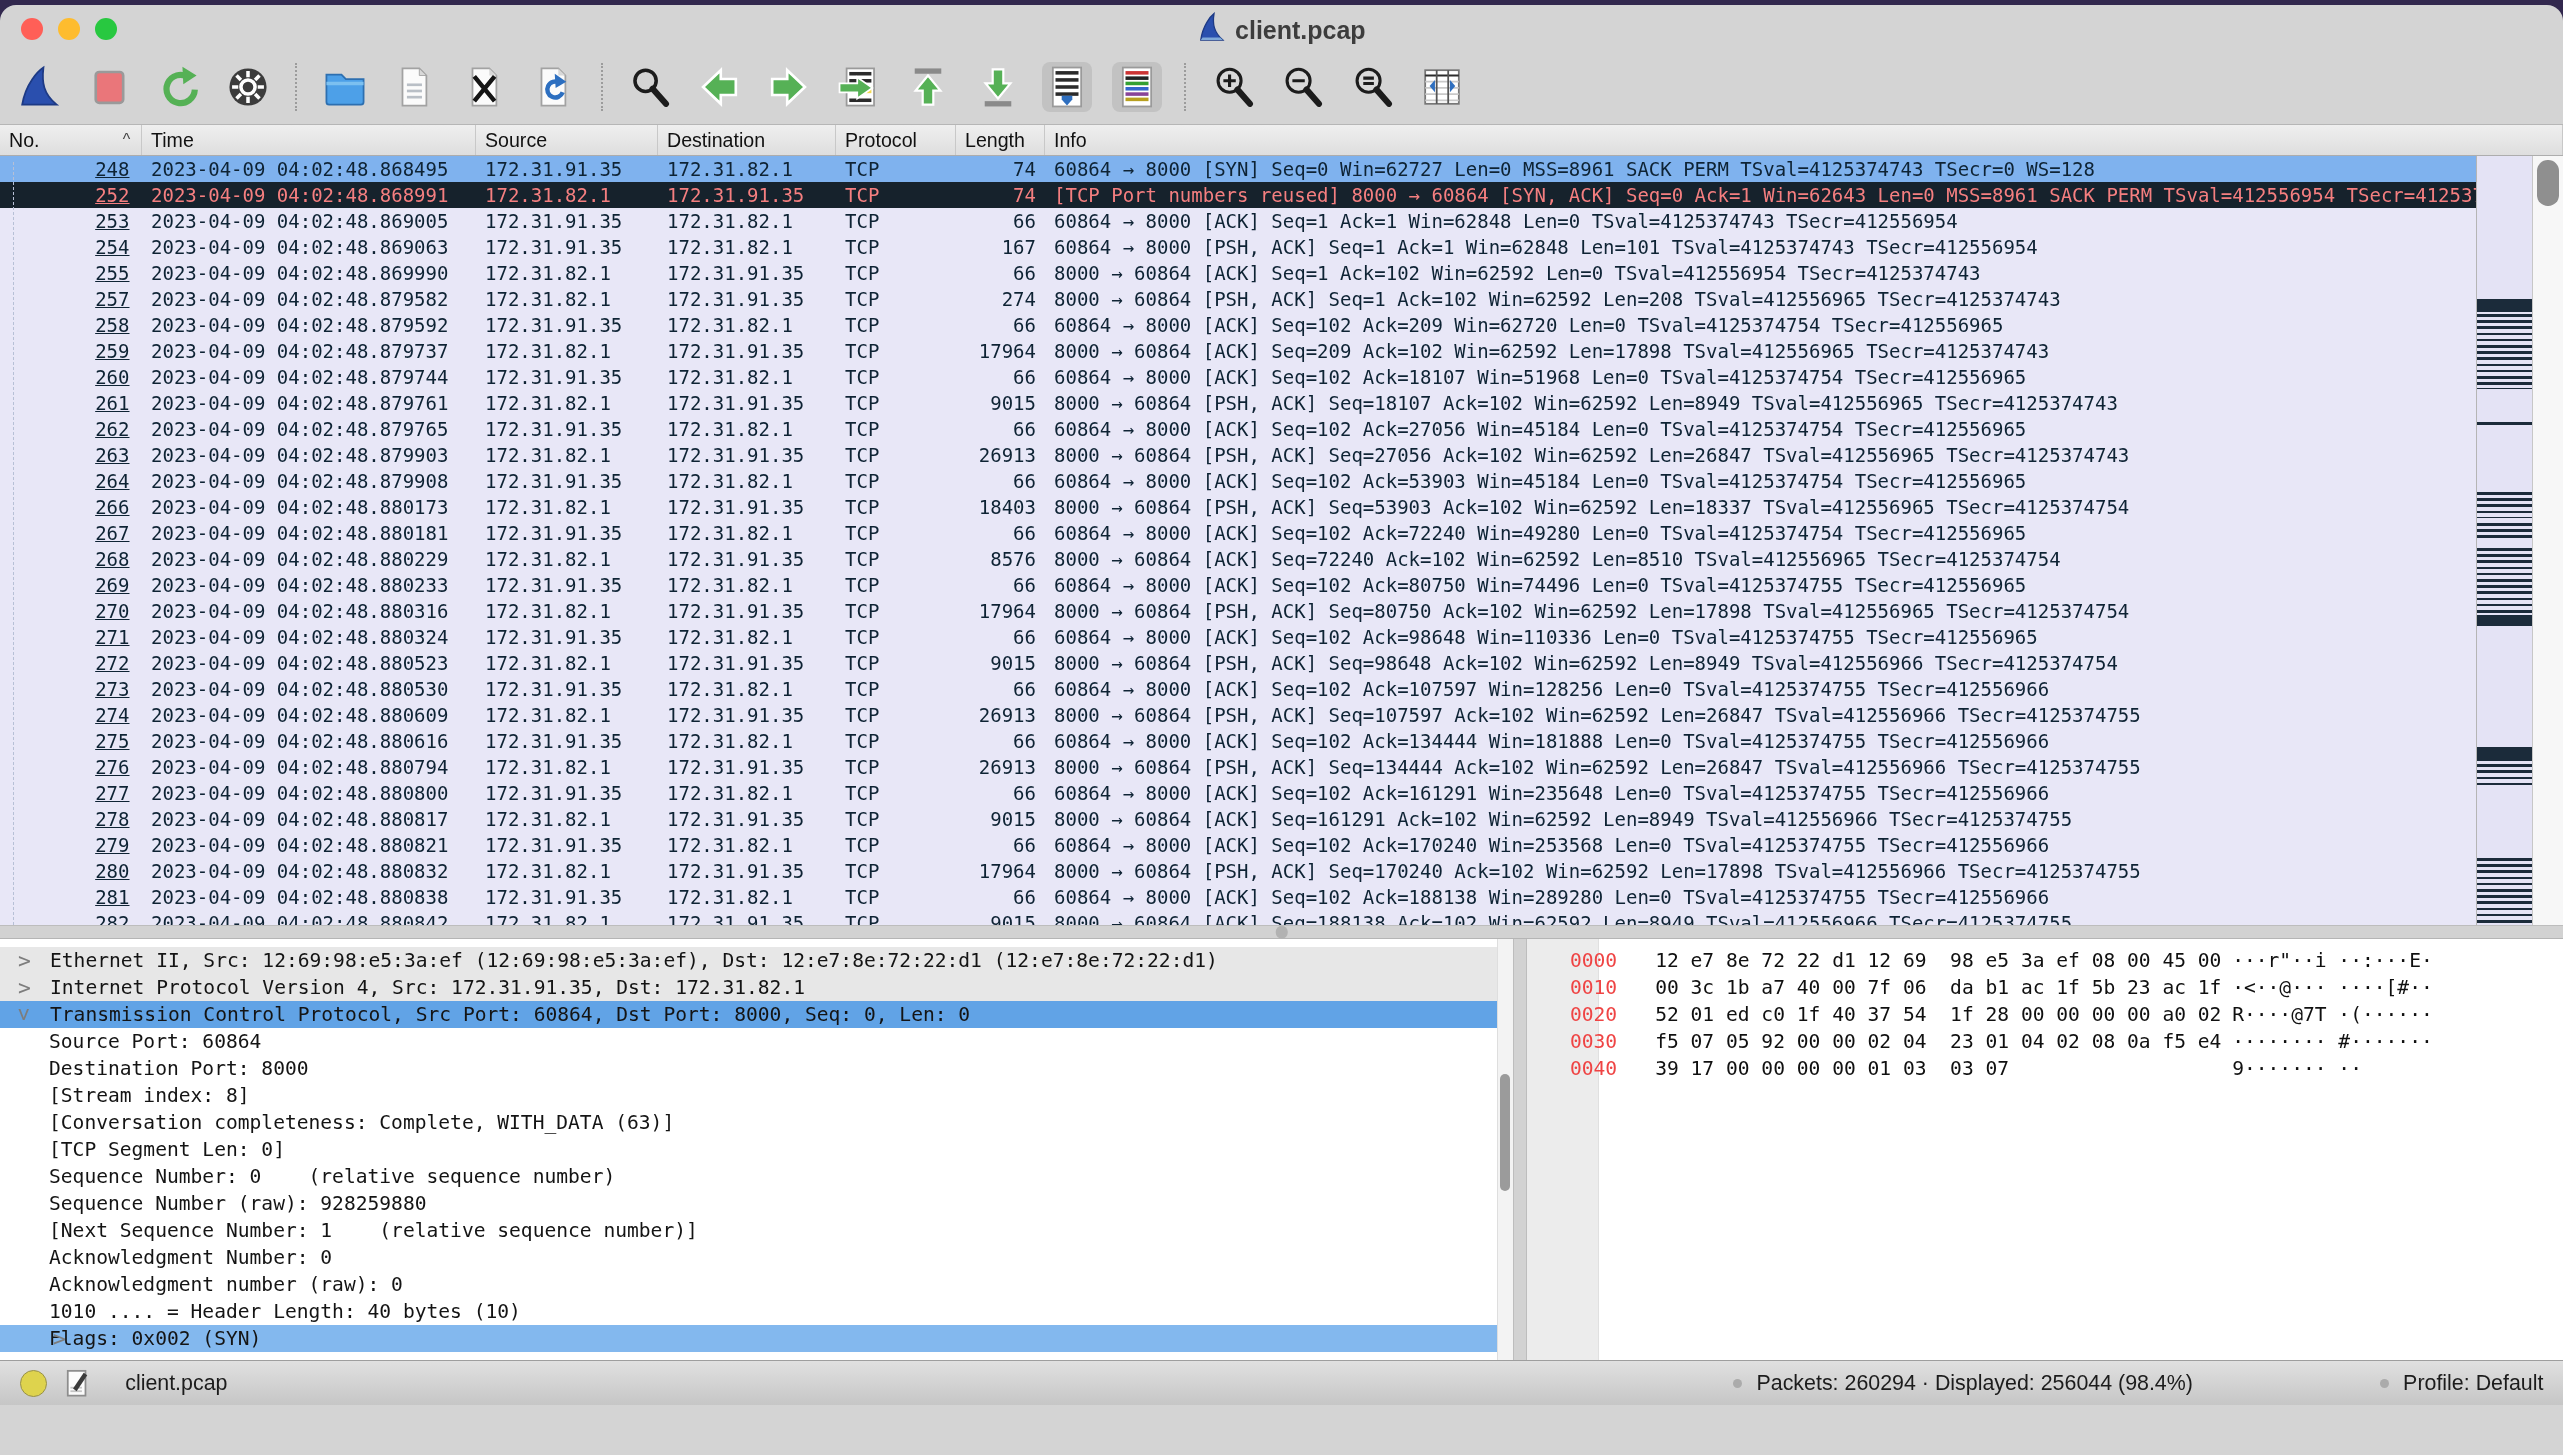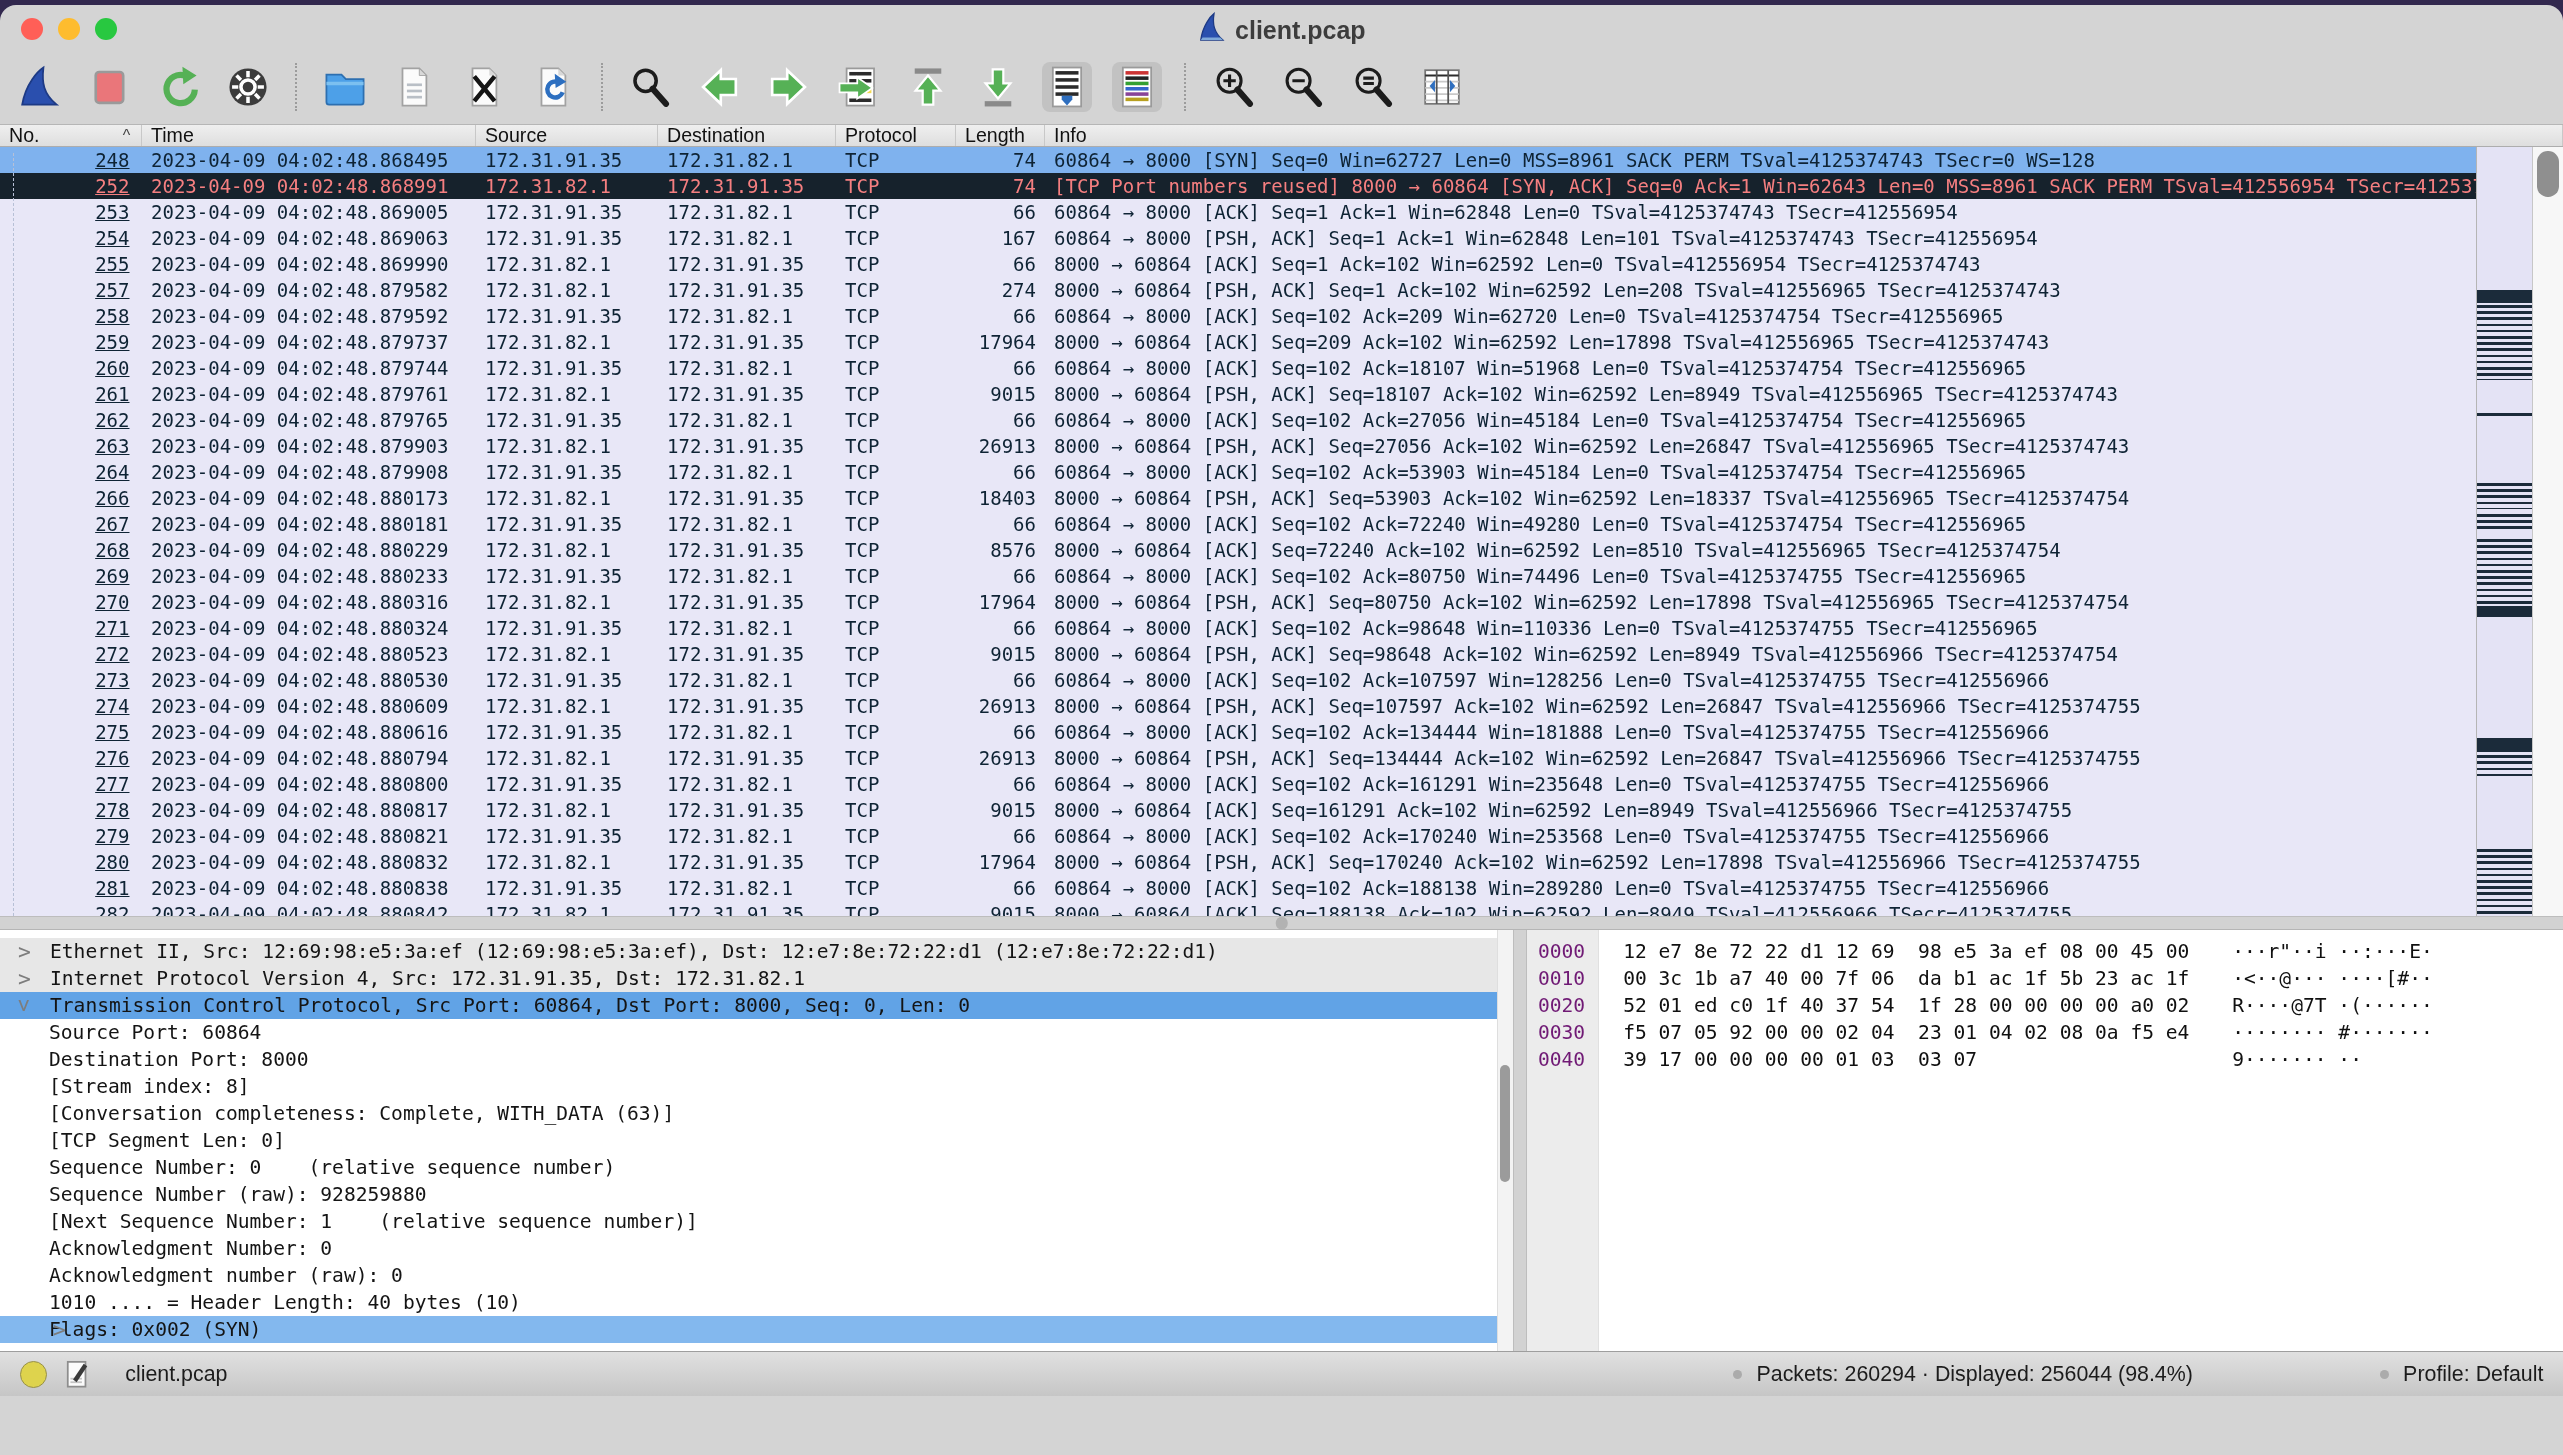--- a/index.html
+++ b/index.html
@@ -31,21 +31,21 @@
     font-size:25px;color:#101010;}
   .fctrls{height:100%;display:flex;align-items:center;gap:9px;background:#fff;padding:0 12.5px;}
   .fbtn{width:41px;height:34px;border-radius:6.2px;display:flex;align-items:center;
     justify-content:center;border:none;padding:0;}
   .fclear{background:#8b8b8b;}
   .fapply{background:#aac9f0;width:66px;}
   .fcaret{width:0;height:0;border-left:10.7px solid transparent;border-right:10.7px solid transparent;
     border-top:13.3px solid #2e2e2e;}
   .fadd{font-size:39px;font-weight:bold;color:#3a3a3a;background:none;border:none;width:43px;line-height:39px;}
   
-  .colheader{height:23px;background:linear-gradient(#efefef,#dedede);
+  .colheader{height:32px;background:linear-gradient(#efefef,#dedede);
     border-top:0.9px solid #b6b6b6;border-bottom:0.9px solid #adadad;display:flex;
     font-size:19.6px;color:#111;box-sizing:border-box;}
   .hcell{display:flex;align-items:center;padding-left:9px;border-right:0.9px solid #c8c8c8;
     box-sizing:border-box;white-space:nowrap;overflow:hidden;}
   .hcell.c-no{justify-content:space-between;padding-right:10.7px;}
   .sort{font-size:16px;color:#444;}
   .c-no{width:142px;flex:none;}
   .c-time{width:334px;flex:none;}
   .c-src{width:182px;flex:none;}
   .c-dst{width:178px;flex:none;}
@@ -97,21 +97,21 @@
   .dscroll{position:absolute;right:0;top:0;bottom:0;width:15px;background:#f3f3f3;
     border-left:0.9px solid #dedede;}
   .dthumb{position:absolute;left:1.8px;width:10.7px;top:135px;height:117px;border-radius:5.3px;background:#9b9b9b;}
   .vdivider{width:14.2px;flex:none;background:#d2d2d2;border-left:0.9px solid #bdbdbd;
     border-right:0.9px solid #bdbdbd;box-sizing:border-box;}
   .hex{flex:1;position:relative;background:#fff;padding-top:7.1px;box-sizing:border-box;overflow:hidden;}
   .hexstrip{position:absolute;left:0;top:0;bottom:0;width:71px;background:#ececec;
     border-right:0.9px solid #e0e0e0;}
   .hrow{height:27px;display:flex;align-items:center;position:relative;
     font-family:"DejaVu Sans Mono",monospace;font-size:19.6px;}
-  .hoff{width:71px;flex:none;color:#701a75;padding-left:10.7px;box-sizing:border-box;position:relative;}
+  .hoff{width:71px;flex:none;color:#ef4444;padding-left:10.7px;box-sizing:border-box;position:relative;margin-left:32px;}
   .hbytes{margin-left:25px;color:#101010;white-space:pre;}
   .hascii{position:absolute;left:705px;color:#101010;white-space:pre;}
   
   .statusbar{height:45px;background:linear-gradient(#e0e0e0,#c6c6c6);
     border-top:0.9px solid #9e9e9e;display:flex;align-items:center;
     padding:0 19.6px;font-size:21.4px;color:#1c1c1c;box-sizing:border-box;}
   .expert{width:25px;height:25px;border-radius:50%;background:#ded34d;
     border:1.8px solid #97904a;flex:none;}
   .editicon{margin-left:19.6px;flex:none;display:flex;}
   .sfile{margin-left:36px;}

